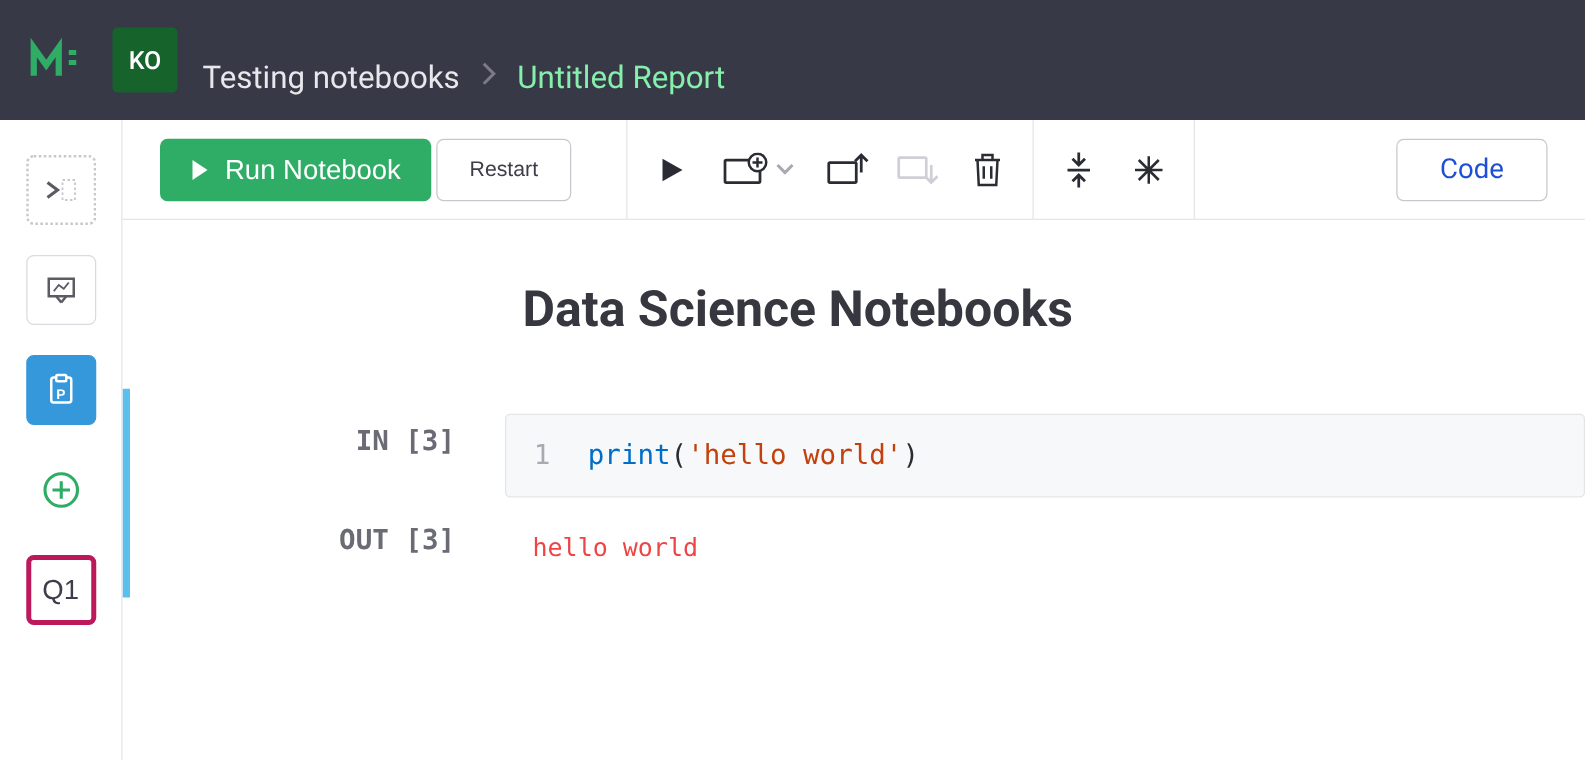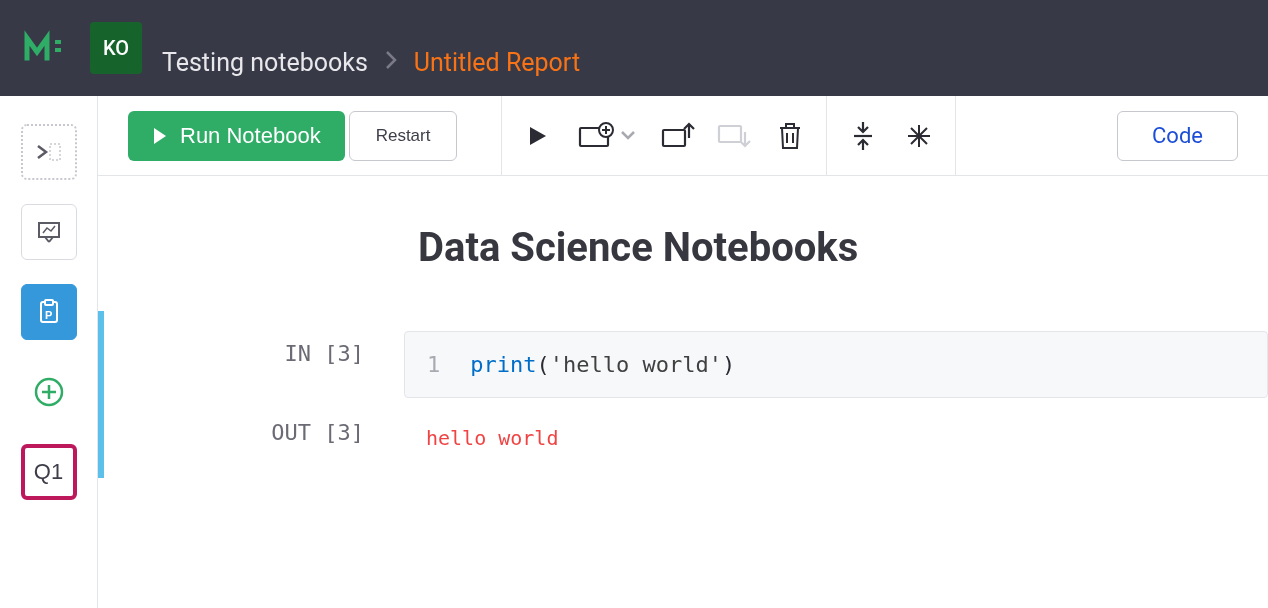--- a/index.html
+++ b/index.html
@@ -5,21 +5,21 @@
     * { margin:0; padding:0; box-sizing:border-box; }
     body { font-family:-apple-system,BlinkMacSystemFont,"Segoe UI",Roboto,sans-serif; background:#fff; width:1268px; height:608px; overflow:hidden; }
     .topbar { background:#373946; height:96px; display:flex; align-items:center; padding:0 20px; gap:20px; }
     .logo { width:50px; height:50px; display:flex; align-items:center; justify-content:center; }
     .logo svg { width:44px; height:44px; }
     .workspace-badge { width:52px; height:52px; background:#16632c; color:#fff; font-size:20px; font-weight:500; display:flex; align-items:center; justify-content:center; border-radius:4px; }
     .header-text { display:flex; flex-direction:column; gap:0;margin-top:28px; }
     .breadcrumb { display:flex; align-items:center; gap:16px; font-size:25px; color:#e8e8ec; }
     .bc-link { color:#e8e8ec; cursor:pointer; }
     .bc-sep { color:#7a7b87; }
-    .bc-current { color:#f97316; }
+    .bc-current { color:#86efac; }
     .sub-menu { display:flex; gap:28px; align-items:center; font-size:22px; color:#9b9ca6; }
     .sub-menu-item { cursor:pointer; display:flex; align-items:center; gap:6px; }
     .main { display:flex; height:calc(100% - 96px); }
     .sidebar { width:98px; border-right:1px solid #e4e5e9; display:flex; flex-direction:column; align-items:center; padding-top:28px; gap:24px; }
     .side-btn { width:56px; height:56px; border:1px solid #dadbe0; border-radius:6px; background:#fff; display:flex; align-items:center; justify-content:center; cursor:pointer; }
     .side-btn.dotted { border:2px dotted #c7c8ce; }
     .side-btn.active { background:#3598db; border-color:#3598db; }
     .side-btn.active svg path, .side-btn.active svg rect { stroke:#fff; }
     .side-btn.noborder { border:none; }
     .side-btn-text { width:56px; height:56px; border:4px solid #be185d; border-radius:6px; background:#fff; display:flex; align-items:center; justify-content:center; cursor:pointer; font-size:22px; color:#3d3e49; font-weight:400; }
@@ -27,27 +27,27 @@
     .toolbar { height:80px; border-bottom:1px solid #e4e5e9; display:flex; align-items:center; padding:0 30px; gap:4px; }
     .run-btn { background:#2fac66; color:#fff; border:none; border-radius:6px; height:50px; padding:0 24px; font-size:22px; font-weight:500; display:flex; align-items:center; gap:12px; cursor:pointer; }
     .restart-btn { background:#fff; color:#3d3e49; border:1px solid #c7c8ce; border-radius:6px; height:50px; padding:0 26px; font-size:17px; cursor:pointer; }
     .toolbar-spacer { width:30px; }
     .toolbar-sep { width:1px; height:80px; background:#e4e5e9; margin:0 6px; }
     .tool-icon-btn { width:52px; height:50px; background:none; border:none; display:flex; align-items:center; justify-content:center; cursor:pointer; }
     .cell-type { border:1px solid #c7c8ce; border-radius:6px; height:50px; padding:0 34px; font-size:22px; color:#1d4ed8; display:flex; align-items:center; cursor:pointer; margin-left:auto; }
     .notebook-area { flex:1; overflow:auto; padding:0 0 52px 0; }
     .nb-title { font-size:40px; font-weight:700; color:#36373f; padding:48px 0 40px 320px; }
     .cell { display:flex; border-left:6px solid #5bc1ea; padding:20px 0 20px 20px; }
-    .cell-labels { width:280px; display:flex; flex-direction:column; align-items:flex-end; padding-right:40px; padding-top:10px; gap:54px; font-family:Menlo,Consolas,monospace; font-size:22px; color:#6a6b74; }
+    .cell-labels { width:280px; display:flex; flex-direction:column; align-items:flex-end; padding-right:40px; padding-top:10px; gap:54px; font-family:Menlo,Consolas,monospace; font-size:22px; color:#6a6b74;font-weight:bold; }
     .cell-body { flex:1; }
     .code-box { background:#f7f8f9; border:1px solid #e4e5e9; border-radius:4px; padding:20px 22px; font-family:Menlo,Consolas,monospace; font-size:22px; display:flex; gap:30px; }
     .line-no { color:#a9aab1; user-select:none; }
     .code-line { white-space:pre; }
     .tok-kw { color:#006ec8; }
-    .tok-str { color:#404040; }
+    .tok-str { color:#c2410c; }
     .tok-plain { color:#2b2c33; }
     .output-box { font-family:Menlo,Consolas,monospace; font-size:20px; color:#ef4444; padding:28px 22px 8px; }
   </style>
 </head>
 <body>
 
 <div class="topbar">
   <div class="logo">
     <svg viewBox="0 0 44 44">
         <path d="M4 32 L4 12 L14 26 L24 12 L24 32" stroke="#2fac66" stroke-width="5" fill="none" stroke-linecap="square"></path>

